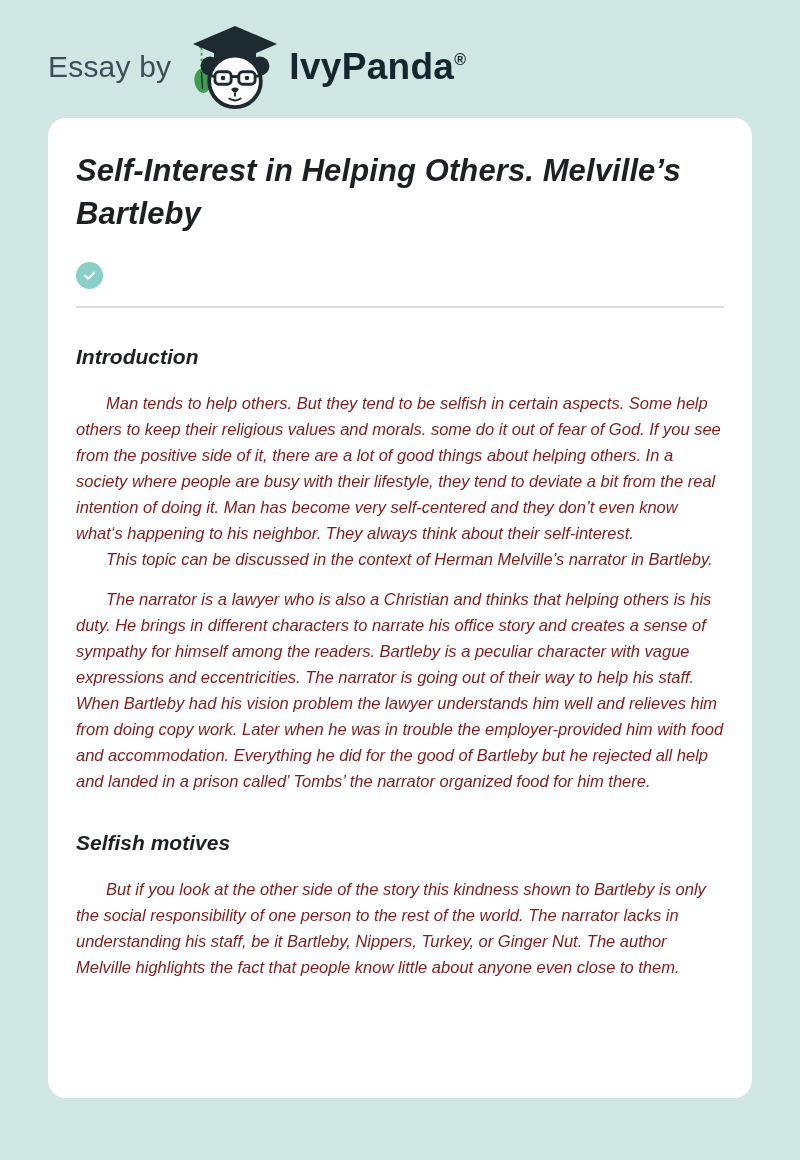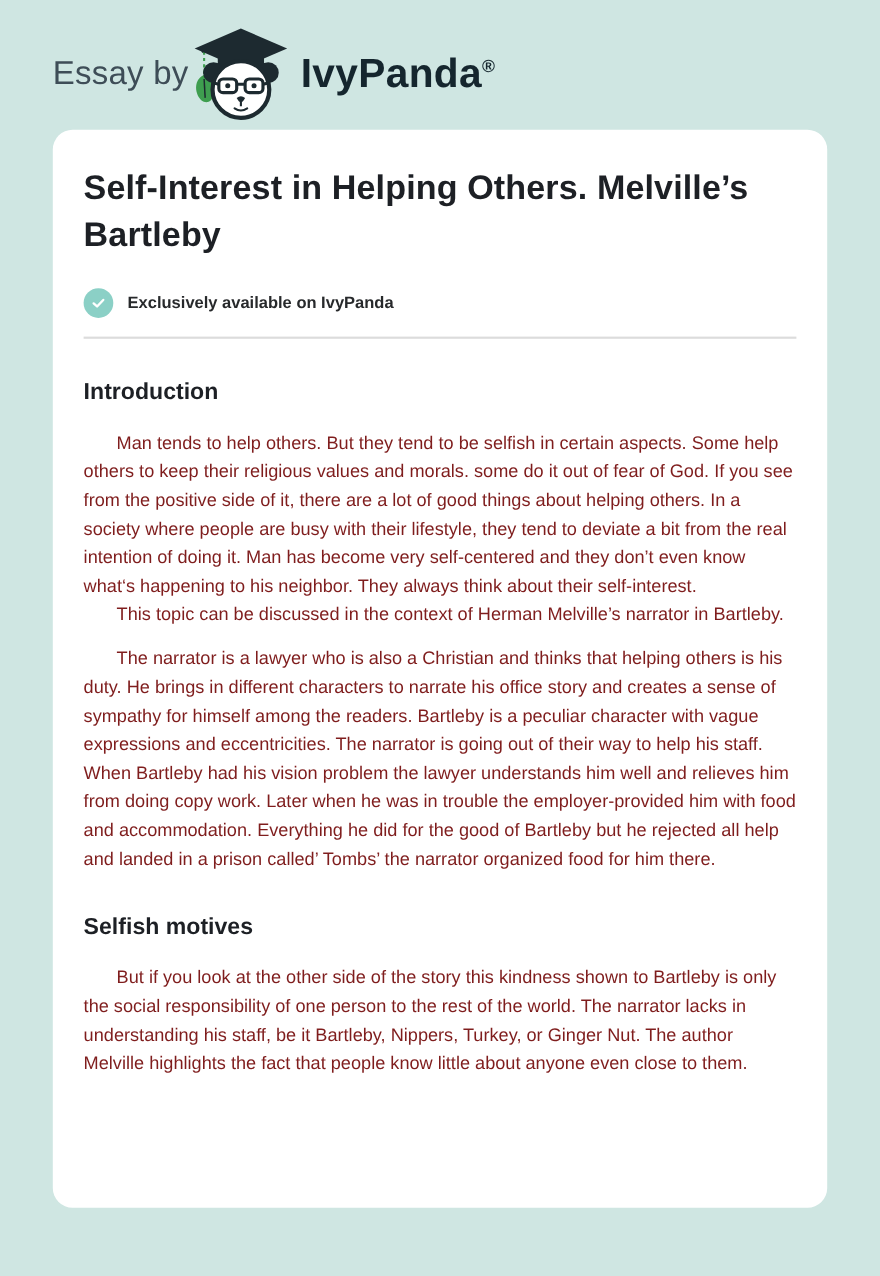--- a/index.html
+++ b/index.html
@@ -13,20 +13,21 @@
   }
   .header {
     display: flex;
     align-items: center;
     padding: 30px 48px 0 48px;
     height: 104px;
   }
   .header-prefix {
     font-size: 30px;
     color: #3e4d57;
+    margin-right: 16px;
     letter-spacing: 0.2px;
   }
   .logo {
     width: 96px;
     height: 86px;
     margin-right: 6px;
     flex: 0 0 auto;
   }
   .brand {
     font-family: Liberation Sans, sans-serif;
@@ -40,20 +41,21 @@
     font-weight: 700;
     vertical-align: 14px;
   }
   .card {
     margin: 14px 48px 0 48px;
     width: 704px;
     min-height: 980px;
     background: #ffffff;
     border-radius: 18px;
     padding: 32px 28px 70px 28px;
+    font-style: italic;
   }
   .title {
     margin: 0 0 26px 0;
     font-size: 31px;
     line-height: 1.38;
     font-weight: 700;
     color: #1d2025;
     letter-spacing: 0.1px;
   }
   .badge {
@@ -135,21 +137,20 @@
 
 <div class="card">
   <h1 class="title">Self-Interest in Helping Others. Melville’s Bartleby</h1>
 
   <div class="badge">
     <span class="badge-icon">
       <svg viewBox="0 0 24 24" width="15" height="15" aria-hidden="true">
         <polyline points="5,12.5 10,17 19,7.5" fill="none" stroke="#ffffff" stroke-width="3.4" stroke-linecap="round" stroke-linejoin="round"></polyline>
       </svg>
     </span>
-    <span class="badge-text">Exclusively available on IvyPanda</span>
   </div>
 
   <hr class="divider">
 
   <div>
   <section>
     <h2 class="section-heading">Introduction</h2>
     <div>
           <p class="para">Man tends to help others. But they tend to be selfish in certain aspects. Some help others to keep their religious values and morals. some do it out of fear of God. If you see from the positive side of it, there are a lot of good things about helping others. In a society where people are busy with their lifestyle, they tend to deviate a bit from the real intention of doing it. Man has become very self-centered and they don’t even know what‘s happening to his neighbor. They always think about their self-interest.</p>
         </div>

